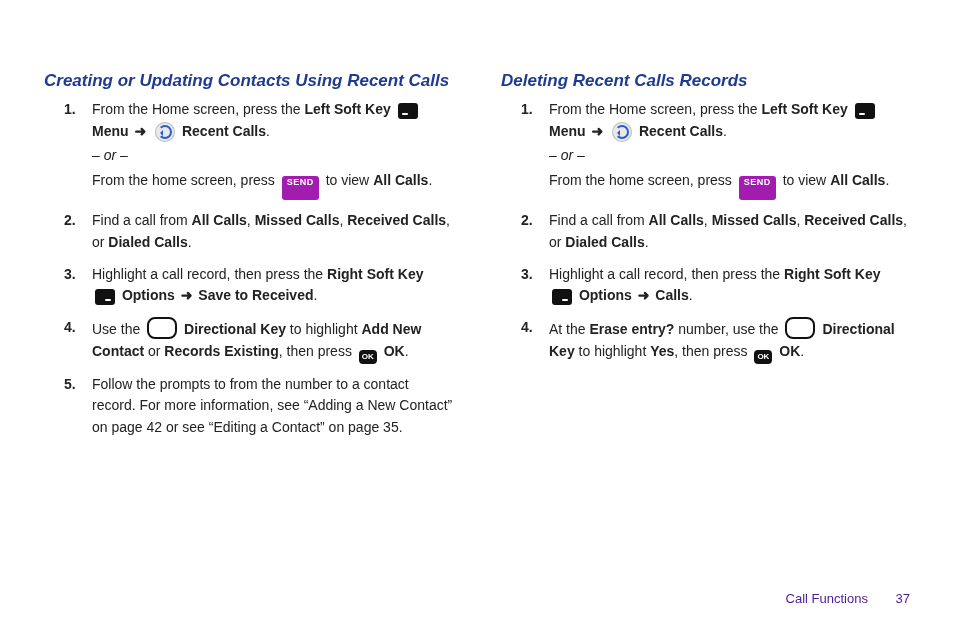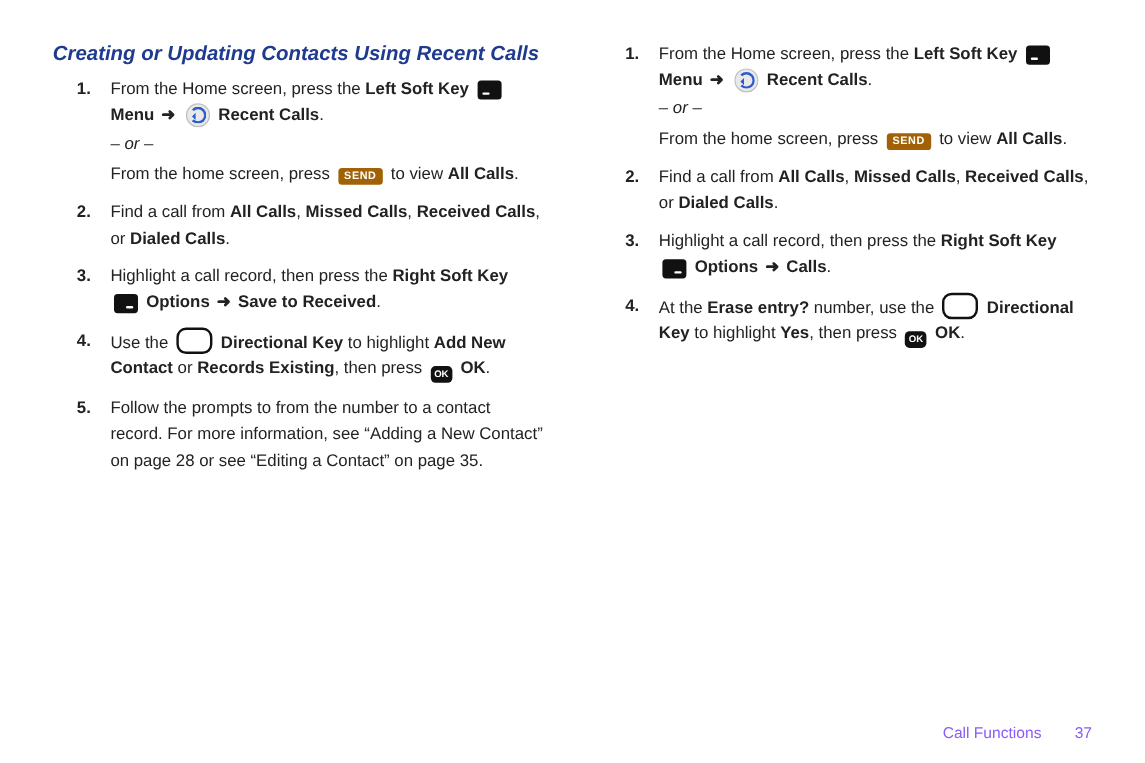--- a/index.html
+++ b/index.html
@@ -17,20 +17,21 @@
     width: 954px;
     height: 636px;
     padding: 34px 44px 0 44px;
     display: flex;
     flex-direction: column;
   }
   .cols {
     display: flex;
     gap: 48px;
     flex: 1 1 auto;
+    margin-top: 36px;
   }
   .col {
     flex: 1 1 0;
     min-width: 0;
   }
   h2.section {
     margin: 0 0 8px 0;
     font-size: 17px;
     line-height: 1.25;
     font-weight: 700;
@@ -106,22 +107,22 @@
     border-radius: 50%;
   }
   .ic-recent::after {
     content: "";
     position: absolute;
     left: 2px; top: 8px;
     border: 3px solid transparent;
     border-right-color: #2b5bd0;
   }
   .ic-send {
-    padding: 2px 5px 3px 5px;
-    background: #a16207;
+    padding: 2px 5px 13px 5px;
+    background: #a21caf;
     color: #fff;
     font-size: 9px;
     font-weight: 700;
     letter-spacing: 0.5px;
     border-radius: 3px;
     vertical-align: 0;
     line-height: 1;
   }
   .ic-dir {
     width: 26px; height: 18px;
@@ -142,22 +143,22 @@
     vertical-align: -3px;
   }
   .arrow {
     font-weight: 700;
     margin: 0 2px;
   }
   .footer {
     margin-top: auto;
     text-align: right;
     font-size: 13px;
-    color: #8b5cf6;
-    padding: 8px 0 18px 0;
+    color: #4c1d95;
+    padding: 8px 0 30px 0;
     font-stretch: condensed;
   }
   .footer .pno { display: inline-block; margin-left: 24px; }
 </style>
 </head>
 <body>
 
 <div class="page">
   <div class="cols">
 
@@ -192,27 +193,28 @@
 
         <li>
           <span>Use the </span>
           <span class="ic ic-dir"></span>
           <b>Directional Key</b><span> to highlight </span><b>Add New Contact</b><span> or </span><b>Records Existing</b><span>, then press </span>
           <span class="ic ic-ok">OK</span>
           <b>OK</b><span>.</span>
         </li>
 
         <li>
-          <span>Follow the prompts to from the number to a contact record. For more information, see </span><span class="quote">“Adding a New Contact”</span><span> on page 28 or see </span><span class="quote">“Editing a Contact”</span><span> on page 35.</span>
+          <span>Follow the prompts to from the number to a contact record. For more information, see </span><span class="quote">“Adding a New Contact”</span><span> on page 42 or see </span><span class="quote">“Editing a Contact”</span><span> on page 35.</span>
         </li>
 
       </ol>
     </div>
 
     <div class="col">
+      <h2 class="section">Deleting Recent Calls Records</h2>
       <ol class="steps">
 
         <li>
           <span>From the Home screen, press the </span><b>Left Soft Key</b>
           <span class="ic ic-softkey left"></span>
           <b>Menu</b>
           <span class="arrow">➜</span>
           <span class="ic ic-recent"></span>
           <b>Recent Calls</b>.
           <span class="or">– or –</span>

